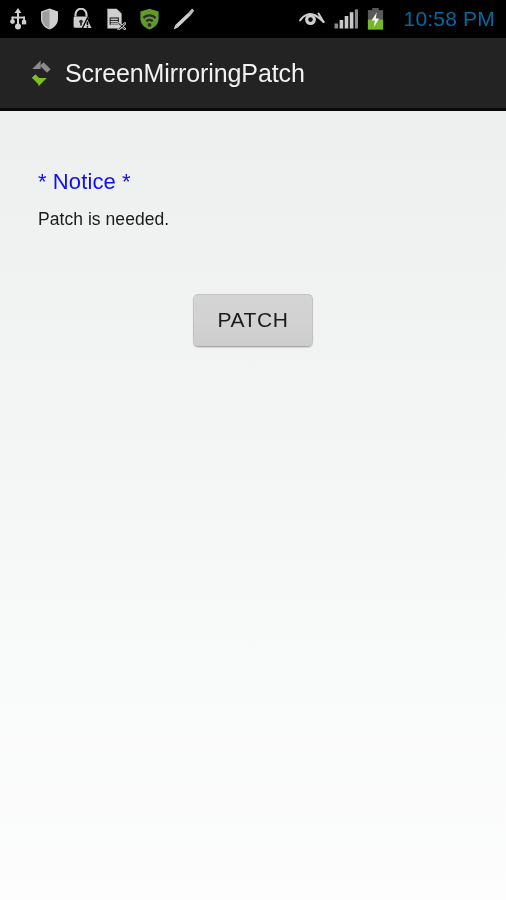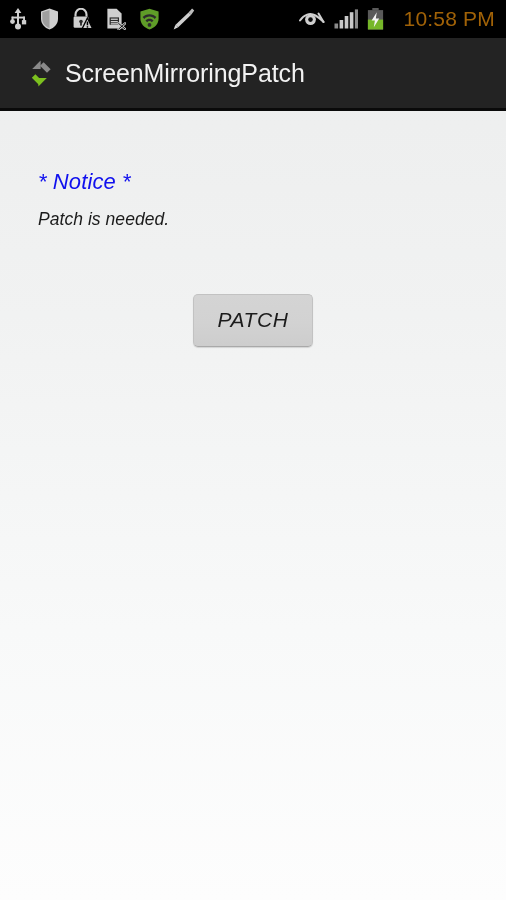--- a/index.html
+++ b/index.html
@@ -36,21 +36,21 @@
   }
   .status-left { gap: 13px; }
   .status-right { gap: 9px; }
 
   .sicon {
     display: block;
     line-height: 0;
   }
 
   .clock {
-    color: #a16207;
+    color: #0369a1;
     font-size: 21px;
     letter-spacing: 0.2px;
     margin-left: 11px;
     font-family: "Liberation Sans", sans-serif;
   }
 
   
   .action-bar {
     height: 73px;
     background: #232323;
@@ -70,21 +70,20 @@
     color: #f2f2f2;
     font-size: 25px;
     font-weight: normal;
     letter-spacing: -0.1px;
     white-space: nowrap;
   }
 
   
   .content {
     padding: 0 38px;
-    font-style: italic;
   }
 
   .section-heading {
     color: #1010ee;
     font-size: 22px;
     font-weight: normal;
     margin-top: 58px;
     letter-spacing: 0.1px;
   }
   .section-heading.state { margin-top: 77px; }

